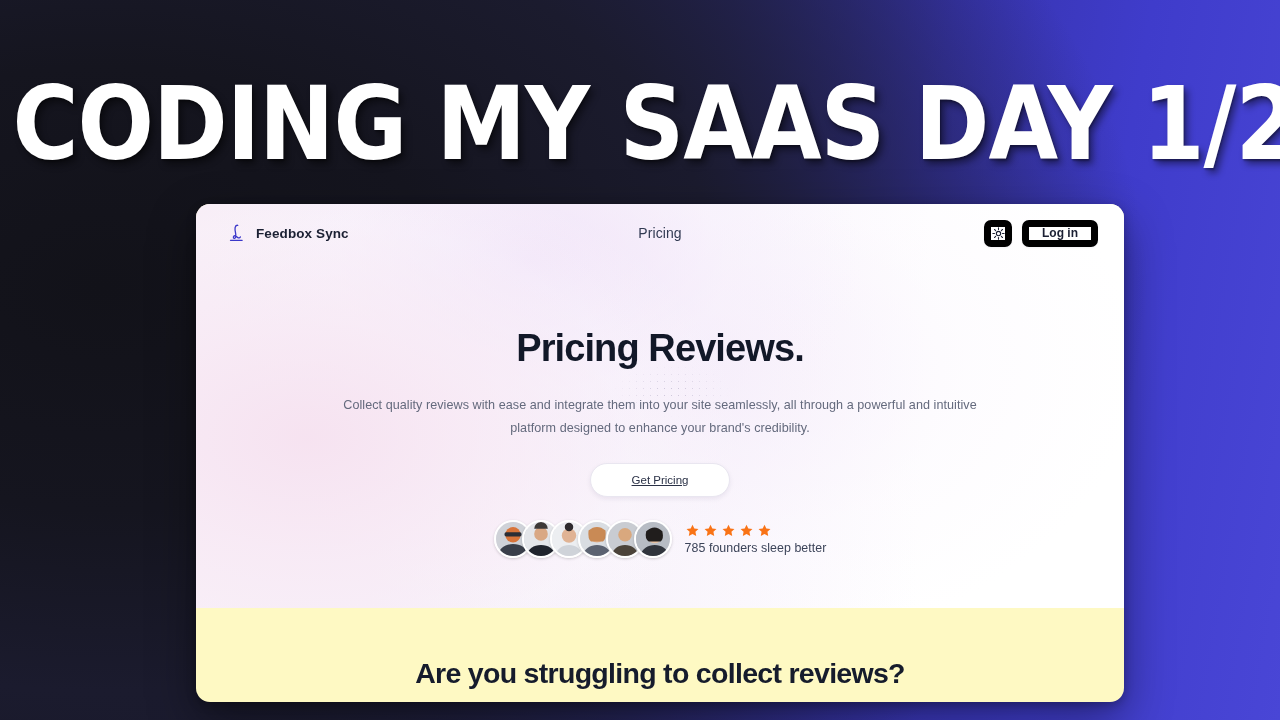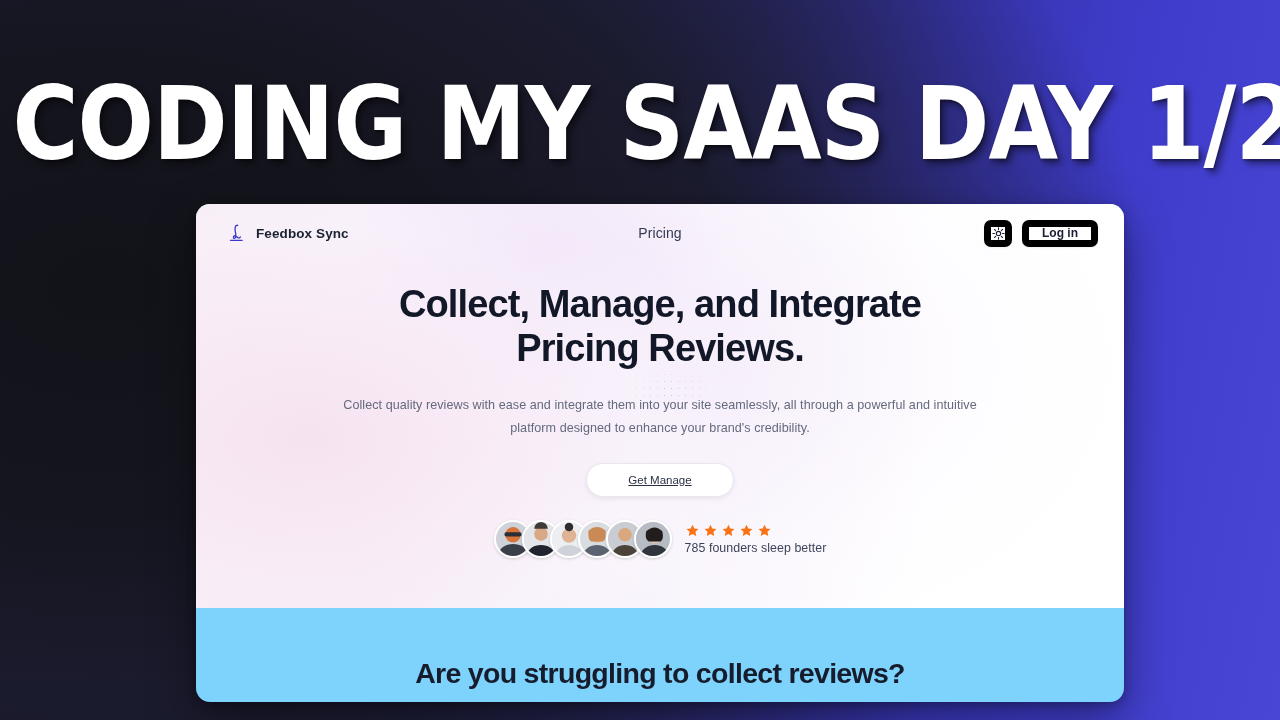--- a/index.html
+++ b/index.html
@@ -31,21 +31,21 @@
     text-shadow:4px 5px 7px rgba(0,0,0,.45), 1px 2px 2px rgba(0,0,0,.3);
     white-space:nowrap;
     padding-left:6px;
   }
 
   
   #site-card {
     position:absolute;
     left:196px; top:204px;
     width:928px; height:498px;
-    background:#7dd3fc;
+    background:#fef9c3;
     border-radius:14px;
     overflow:hidden;
     box-shadow:0 18px 48px rgba(0,0,0,.40), 0 3px 10px rgba(0,0,0,.25);
   }
   
   #hero-wash {
     position:absolute; left:0; top:0; width:100%; height:404px;
     background:
       radial-gradient(58% 86% at 12% 58%, rgba(246,226,240,.95) 0%, rgba(248,234,245,.72) 34%, rgba(252,248,252,.28) 62%, rgba(255,255,255,0) 82%),
       radial-gradient(46% 70% at 36% 14%, rgba(240,226,248,.80) 0%, rgba(247,240,252,.42) 46%, rgba(255,255,255,0) 78%),
@@ -197,28 +197,28 @@
               <path d="M6.7 17.3l-2.1 2.1"></path>
           </g>
         </svg>
       </div>
       <div class="nav-btn" id="login-button">Log in</div>
     </div>
   </div>
 
   <div id="hero">
     <h1 id="hero-headline">
-      <span>Collect, Manage, and Integrate</span><br>
+      <br>
       <span>Pricing Reviews.</span>
     </h1>
 
     <p id="hero-sub">Collect quality reviews with ease and integrate them into your site seamlessly, all through a powerful and intuitive platform designed to enhance your brand's credibility.</p>
 
     <div id="cta-wrap">
-      <a id="get-started-button" href="#">Get Manage</a>
+      <a id="get-started-button" href="#">Get Pricing</a>
     </div>
 
     <div id="social-proof">
       <div id="avatar-stack">
         <div class="avatar">
           <svg viewBox="0 0 40 40">
               <rect width="40" height="40" fill="#cfd2d8"></rect>
               <circle cx="20" cy="15" r="9" fill="#d8743a"></circle>
               <path d="M2 40c2-10 9-14 18-14s16 4 18 14z" fill="#3a3f4a"></path>
               <rect x="10" y="12" width="20" height="5" rx="2" fill="#2a2e36"></rect>

